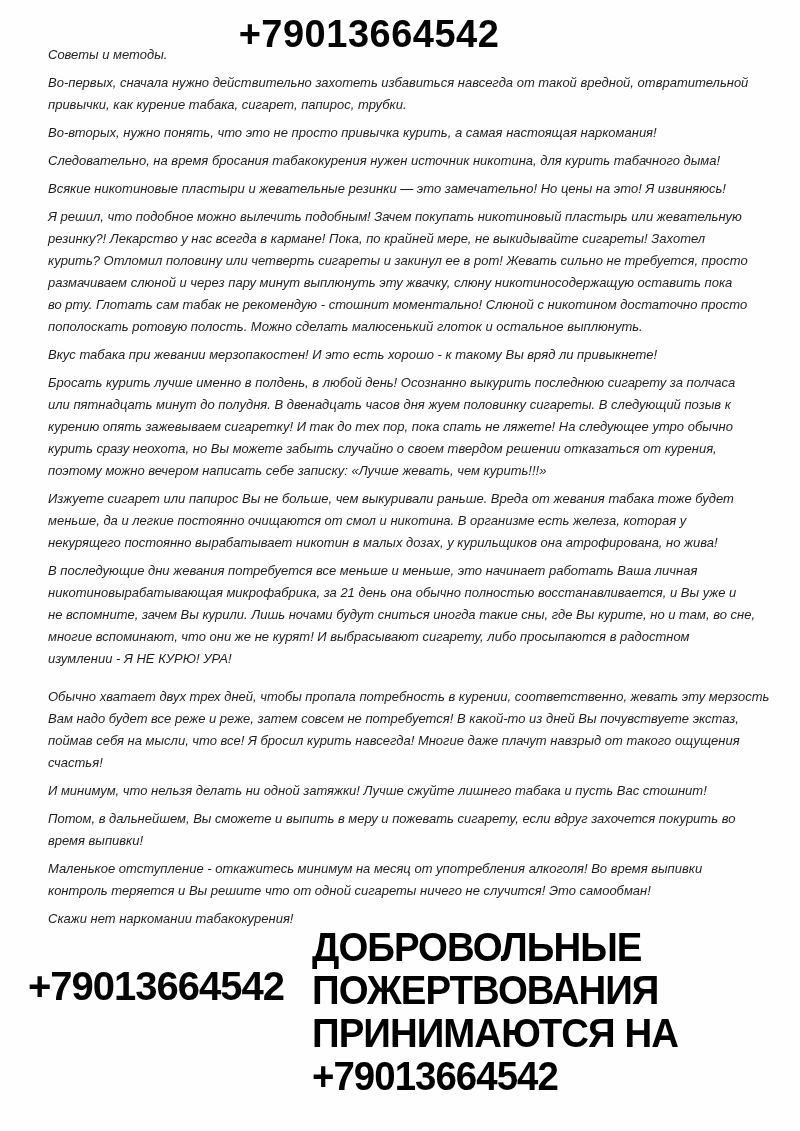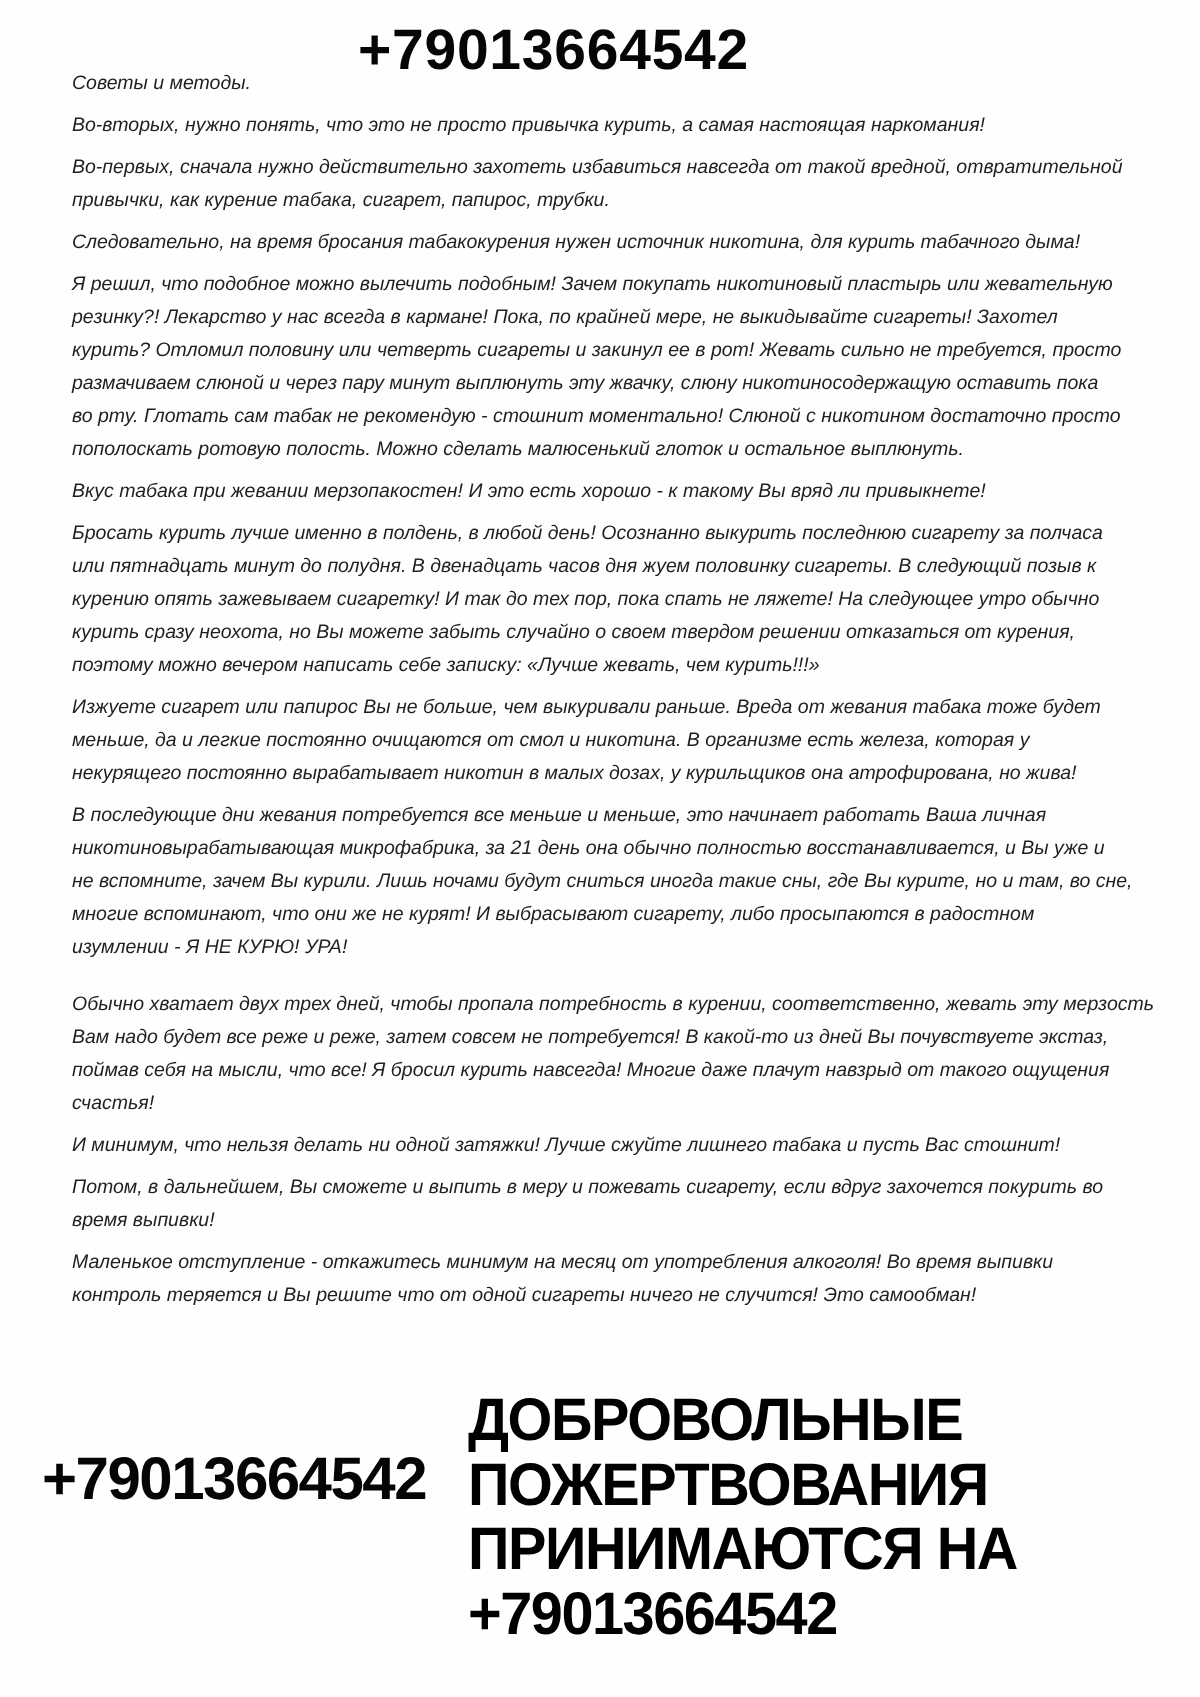--- a/index.html
+++ b/index.html
@@ -80,24 +80,25 @@
 </style>
 </head>
 <body>
 
 <div class="page">
 
   <div class="top-phone">+79013664542</div>
 
   <div class="content">
     <p class="heading">Советы и методы.</p>
-    <p class="para">Во-вторых, нужно понять, что это не просто привычка курить, а самая настоящая наркомания!</p>
     <p class="para">Во-первых, сначала нужно действительно захотеть избавиться навсегда от такой вредной, отвратительной
 привычки, как курение табака, сигарет, папирос, трубки.</p>
+    <p class="para">Во-вторых, нужно понять, что это не просто привычка курить, а самая настоящая наркомания!</p>
     <p class="para">Следовательно, на время бросания табакокурения нужен источник никотина, для курить табачного дыма!</p>
+    <p class="para">Всякие никотиновые пластыри и жевательные резинки — это замечательно! Но цены на это! Я извиняюсь!</p>
     <p class="para">Я решил, что подобное можно вылечить подобным! Зачем покупать никотиновый пластырь или жевательную
 резинку?! Лекарство у нас всегда в кармане! Пока, по крайней мере, не выкидывайте сигареты! Захотел
 курить? Отломил половину или четверть сигареты и закинул ее в рот! Жевать сильно не требуется, просто
 размачиваем слюной и через пару минут выплюнуть эту жвачку, слюну никотиносодержащую оставить пока
 во рту. Глотать сам табак не рекомендую - стошнит моментально! Слюной с никотином достаточно просто
 пополоскать ротовую полость. Можно сделать малюсенький глоток и остальное выплюнуть.</p>
     <p class="para">Вкус табака при жевании мерзопакостен! И это есть хорошо - к такому Вы вряд ли привыкнете!</p>
     <p class="para">Бросать курить лучше именно в полдень, в любой день! Осознанно выкурить последнюю сигарету за полчаса
 или пятнадцать минут до полудня. В двенадцать часов дня жуем половинку сигареты. В следующий позыв к
 курению опять зажевываем сигаретку! И так до тех пор, пока спать не ляжете! На следующее утро обычно
@@ -113,20 +114,21 @@
 изумлении - Я НЕ КУРЮ! УРА!</p>
     <p class="para gap-before">Обычно хватает двух трех дней, чтобы пропала потребность в курении, соответственно, жевать эту мерзость
 Вам надо будет все реже и реже, затем совсем не потребуется! В какой-то из дней Вы почувствуете экстаз,
 поймав себя на мысли, что все! Я бросил курить навсегда! Многие даже плачут навзрыд от такого ощущения
 счастья!</p>
     <p class="para">И минимум, что нельзя делать ни одной затяжки! Лучше сжуйте лишнего табака и пусть Вас стошнит!</p>
     <p class="para">Потом, в дальнейшем, Вы сможете и выпить в меру и пожевать сигарету, если вдруг захочется покурить во
 время выпивки!</p>
     <p class="para">Маленькое отступление - откажитесь минимум на месяц от употребления алкоголя! Во время выпивки
 контроль теряется и Вы решите что от одной сигареты ничего не случится! Это самообман!</p>
+    <p class="para">Скажи нет наркомании табакокурения!</p>
   </div>
 
   <div class="footer-left-phone">+79013664542</div>
 
   <div class="donation-block">
     <div class="donation-line">ДОБРОВОЛЬНЫЕ</div>
     <div class="donation-line">ПОЖЕРТВОВАНИЯ</div>
     <div class="donation-line">ПРИНИМАЮТСЯ НА</div>
     <div class="donation-line">+79013664542</div>
   </div>

